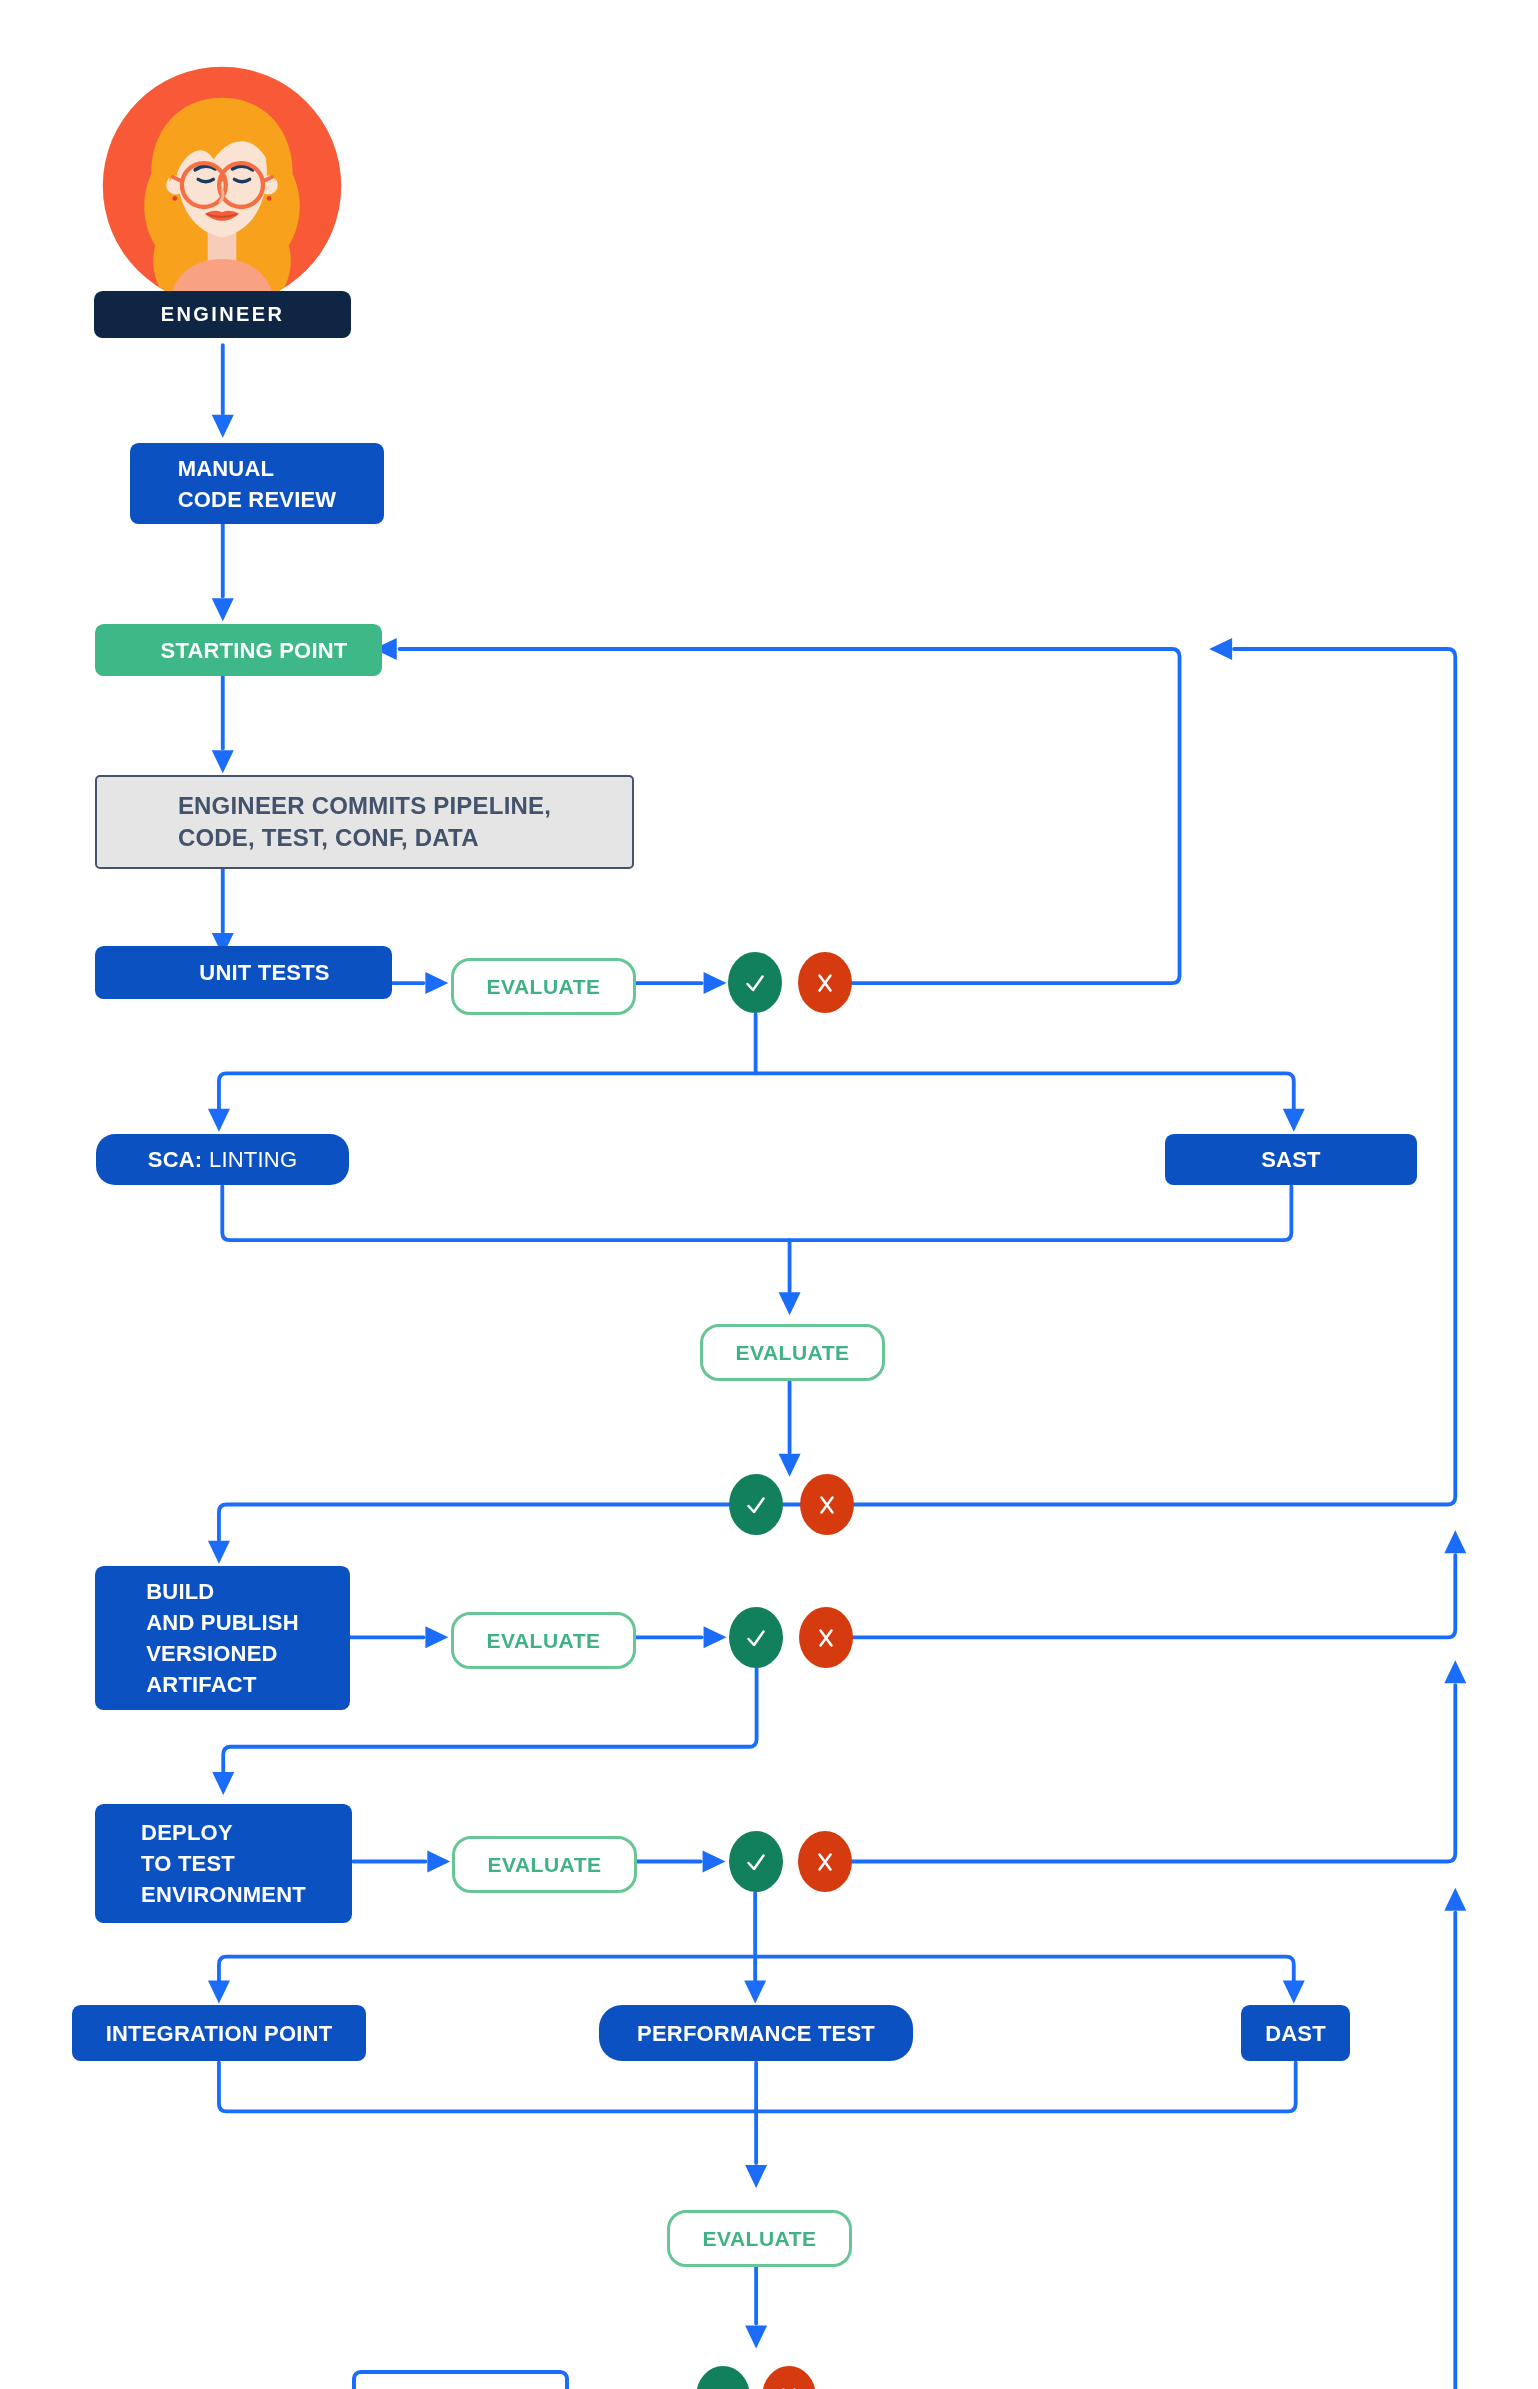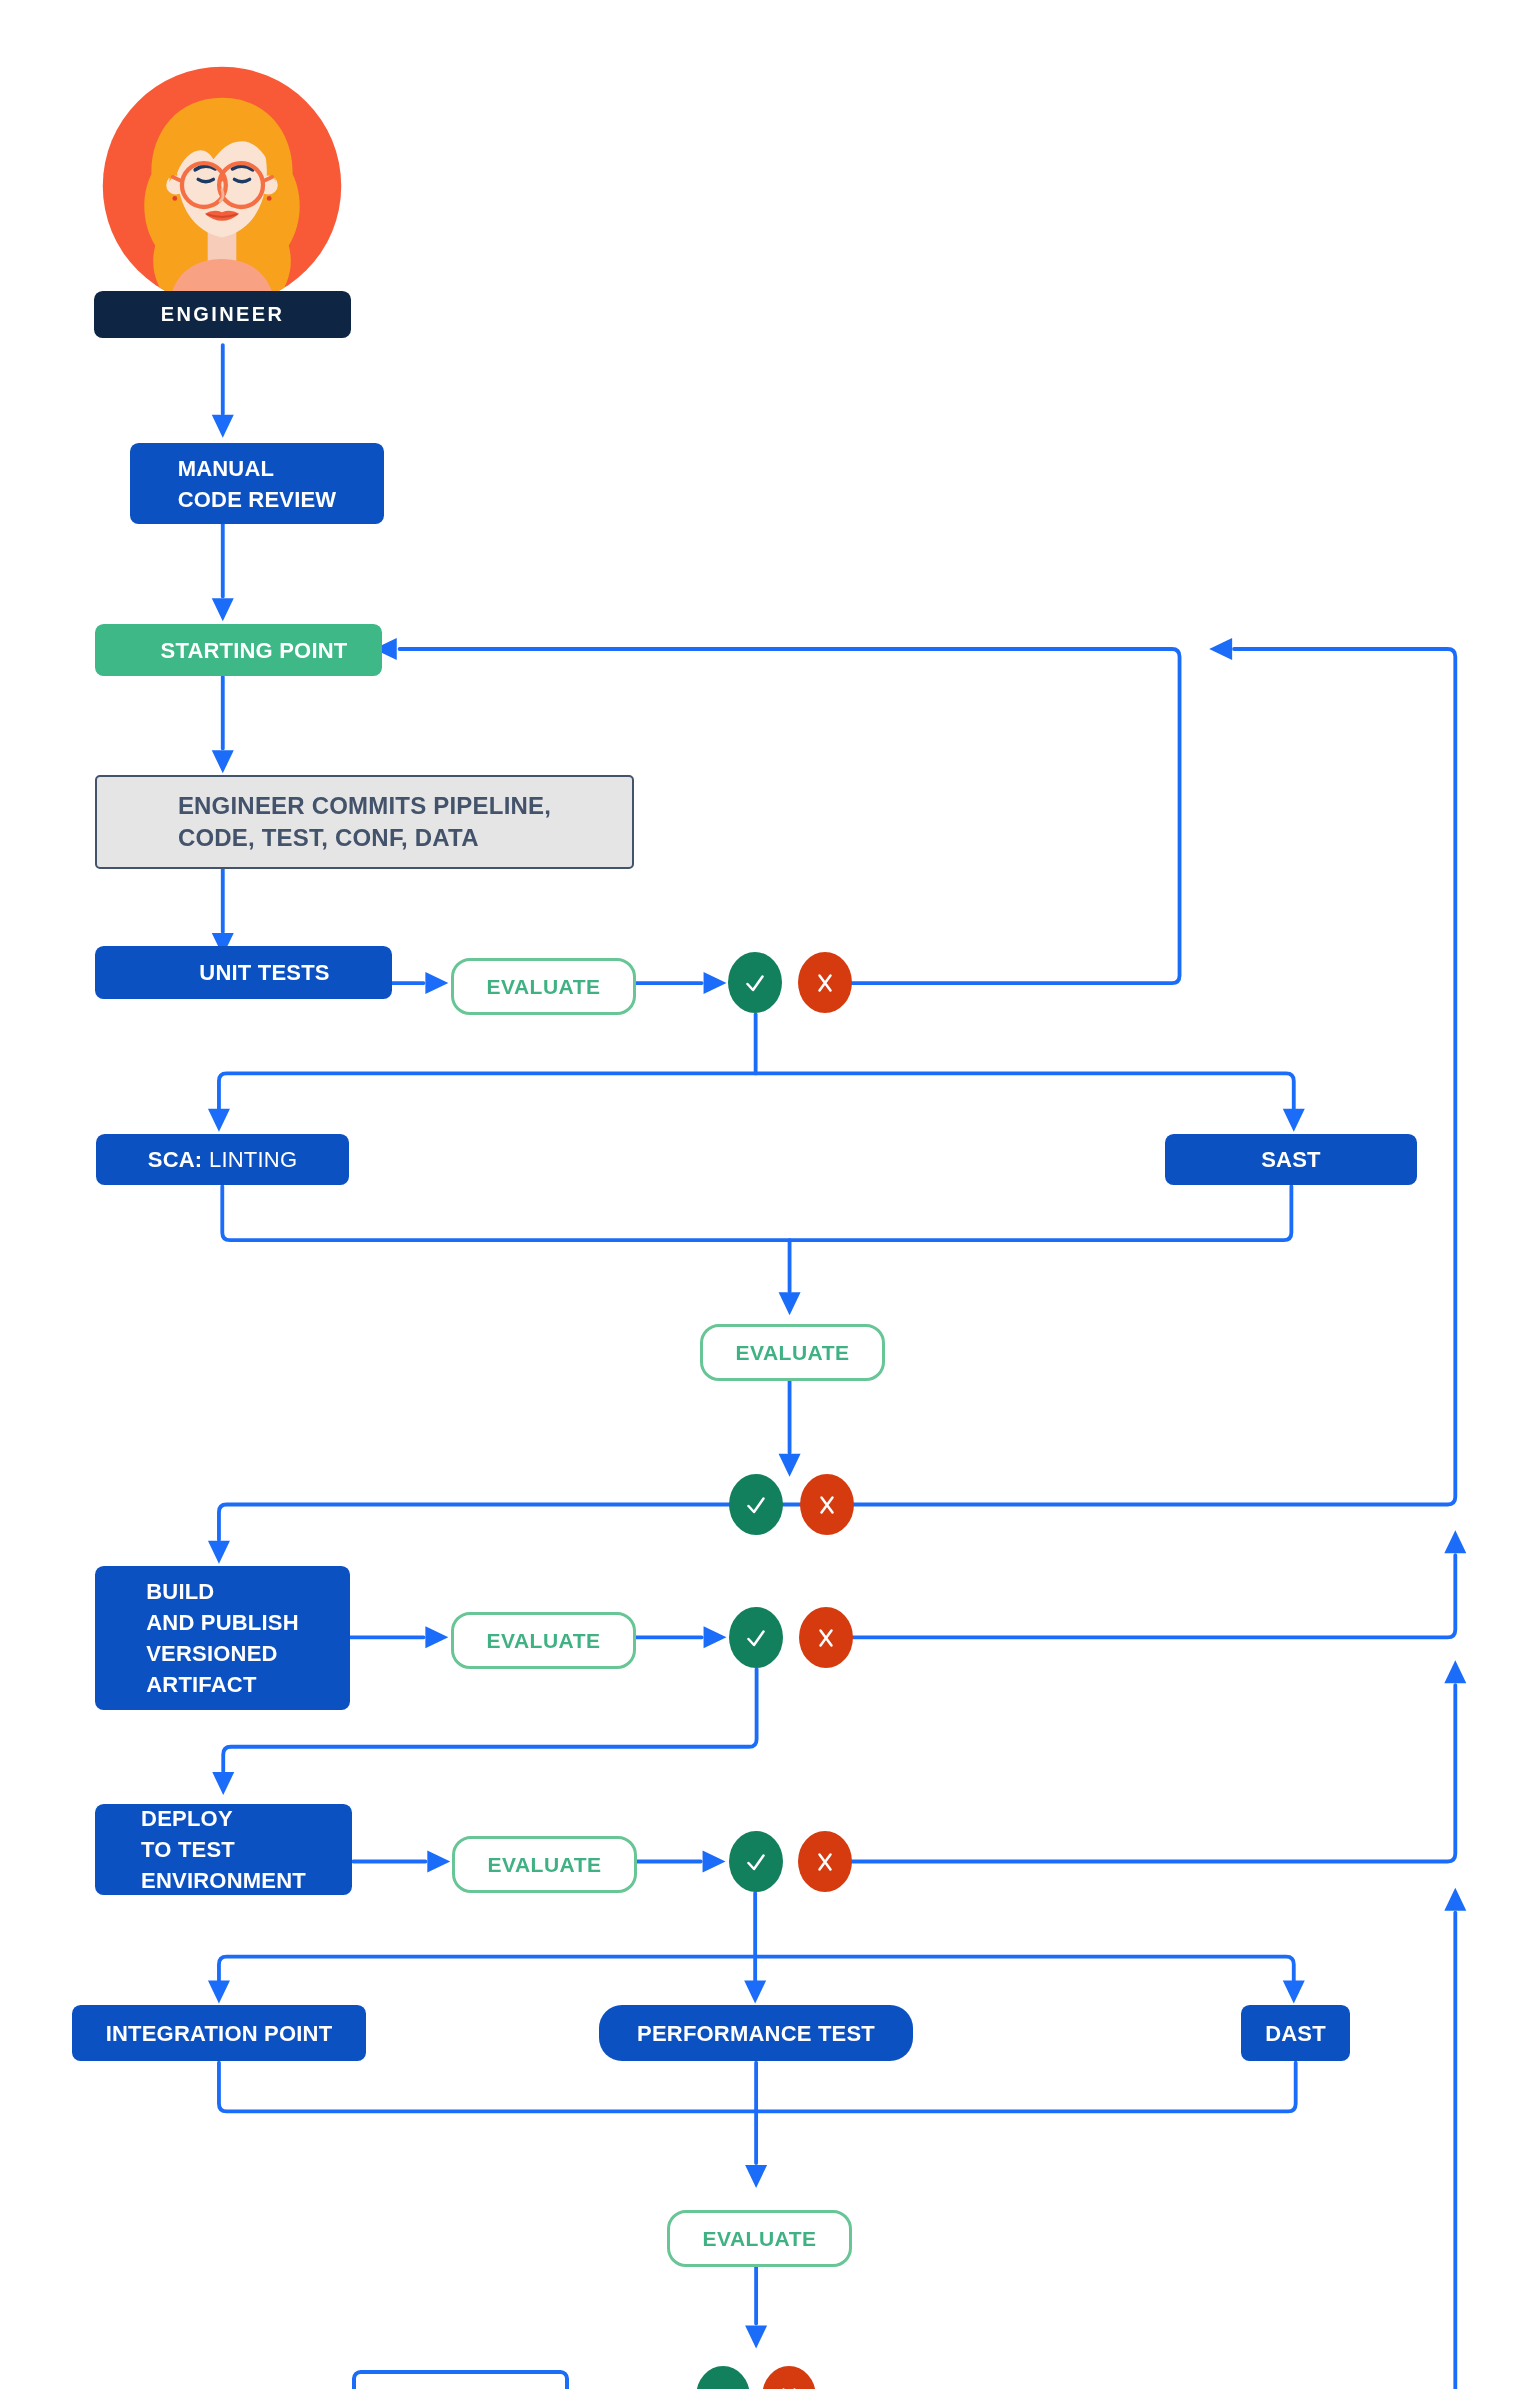--- a/index.html
+++ b/index.html
@@ -130,37 +130,37 @@
 
   <div class="node green" style="left:95px;top:624px;width:256px;height:52px;">STARTING POINT</div>
 
   <div class="node outline" style="left:95px;top:775px;width:535px;height:90px;">ENGINEER COMMITS PIPELINE,
 CODE, TEST, CONF, DATA</div>
 
   <div class="node" style="left:95px;top:946px;width:255px;height:53px;padding-left:42px;">UNIT TESTS</div>
 
   <div class="node evaluate" style="left:451px;top:958px;width:179px;height:51px;">EVALUATE</div>
 
-  <div class="node" style="left:96px;top:1134px;width:253px;height:51px;white-space:nowrap;">
+  <div class="node" style="left:96px;top:1134px;width:253px;height:51px;white-space:nowrap;border-radius:19px;">
     <span class="b">SCA:</span>
     <span class="r">LINTING</span>
   </div>
 
   <div class="node" style="left:1165px;top:1134px;width:252px;height:51px;">SAST</div>
 
   <div class="node evaluate" style="left:700px;top:1324px;width:179px;height:51px;">EVALUATE</div>
 
   <div class="node" style="left:95px;top:1566px;width:255px;height:144px;">BUILD
 AND PUBLISH
 VERSIONED
 ARTIFACT</div>
 
   <div class="node evaluate" style="left:451px;top:1612px;width:179px;height:51px;">EVALUATE</div>
 
-  <div class="node" style="left:95px;top:1804px;width:257px;height:91px;">DEPLOY
+  <div class="node" style="left:95px;top:1804px;width:257px;height:119px;">DEPLOY
 TO TEST
 ENVIRONMENT</div>
 
   <div class="node evaluate" style="left:452px;top:1836px;width:179px;height:51px;">EVALUATE</div>
 
   <div class="node" style="left:72px;top:2005px;width:294px;height:56px;">INTEGRATION POINT</div>
 
   <div class="node" style="left:599px;top:2005px;width:314px;height:56px;border-radius:23px;">PERFORMANCE TEST</div>
 
   <div class="node" style="left:1241px;top:2005px;width:109px;height:56px;">DAST</div>

